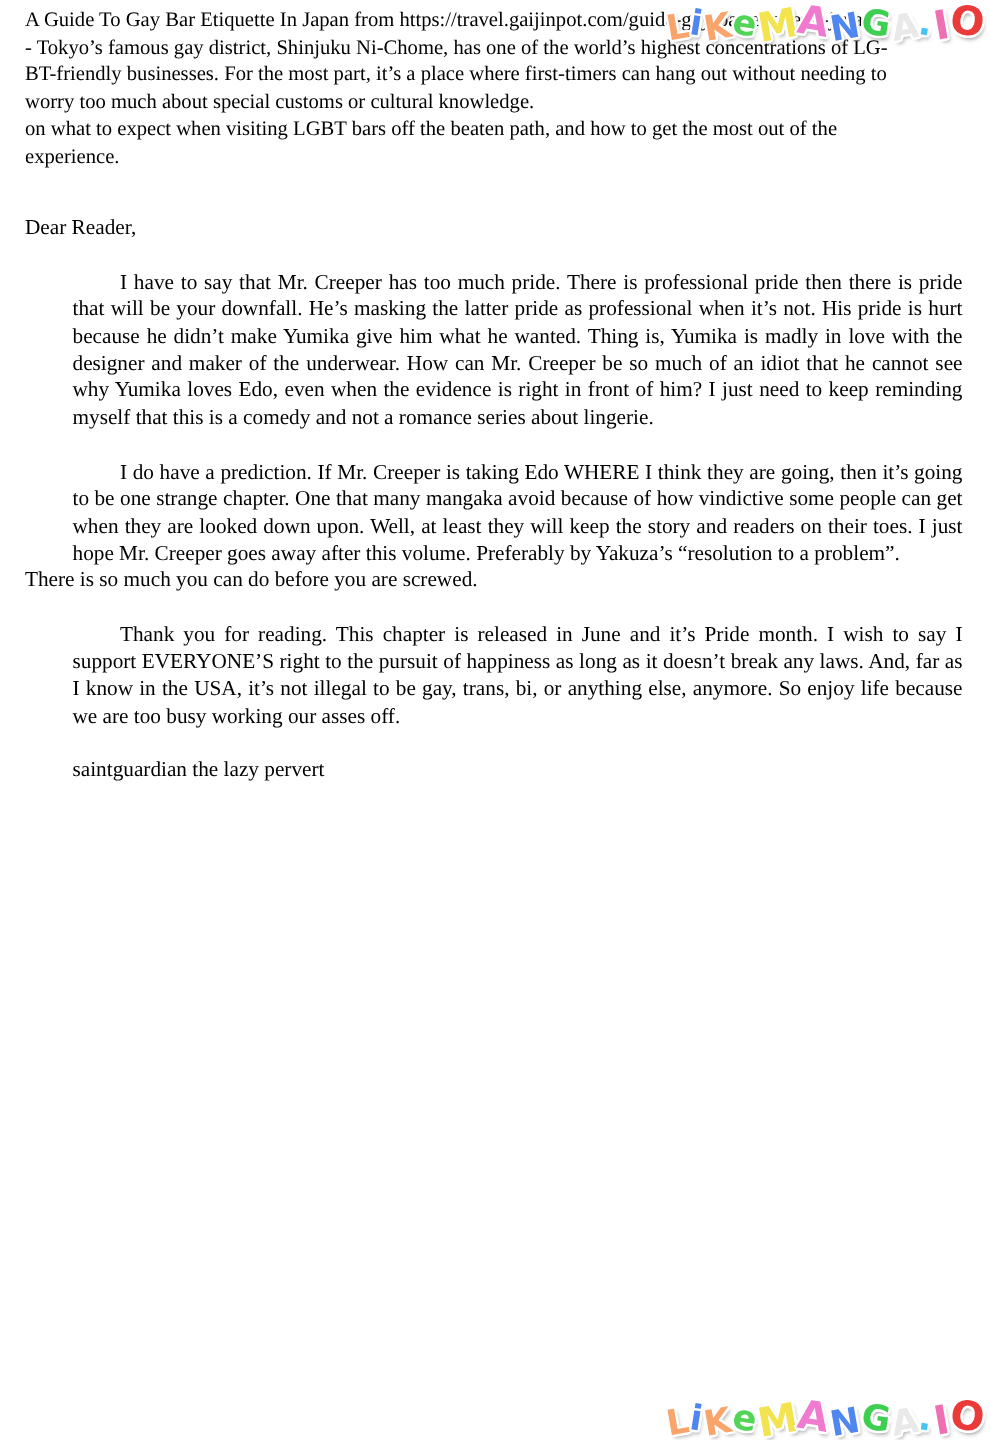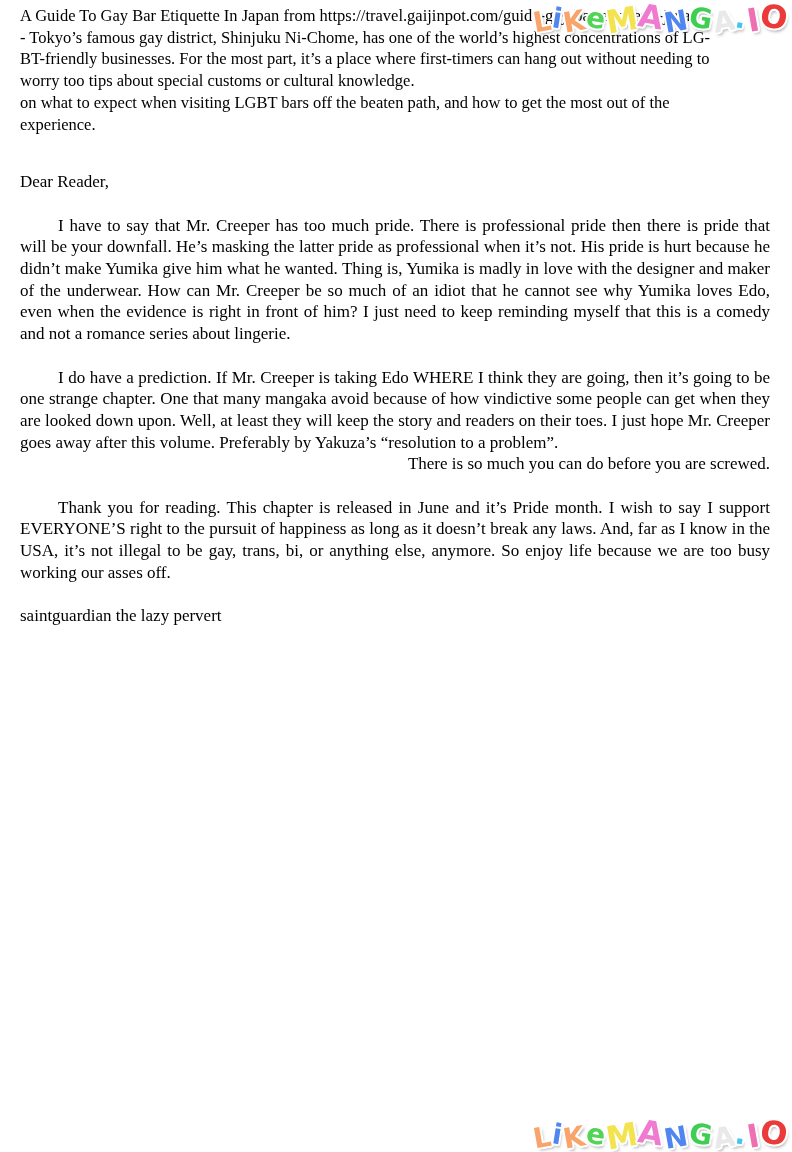--- a/index.html
+++ b/index.html
@@ -24,22 +24,22 @@
     text-align: left;
   }
   .intro-line { white-space: nowrap; }
   
   .letter {
     padding: 0 22px 0 20px;
     font-size: 17px;
     line-height: 21.7px;
   }
   .salutation { margin-top: 36px; }
-  p.para { margin: 0; text-align: right; }
-  p.gap, .gap { margin-top: 21.7px; }
+  p.para { margin: 0; }
+  p.gap, .gap { margin-top: 21.7px; margin-left: 38px; }
   p.indent { text-indent: 38px; }
   p.justify { text-align: justify; }
   
   .watermark {
     position: absolute;
     right: 4px;
     white-space: nowrap;
     font-family: "DejaVu Sans", sans-serif;
     font-weight: bold;
     font-size: 28px;
@@ -64,21 +64,21 @@
 <body>
 
 <div class="page">
 
   <div class="watermark watermark-top" id="wm-top"><span class="wm-letter" style="color: rgb(248, 164, 107);">L</span><span class="wm-letter" style="color: rgb(79, 134, 239);">i</span><span class="wm-letter" style="color: rgb(248, 164, 107);">K</span><span class="wm-letter" style="color: rgb(82, 212, 87);">e</span><span class="wm-letter" style="color: rgb(243, 227, 78);">M</span><span class="wm-letter" style="color: rgb(240, 122, 208);">A</span><span class="wm-letter" style="color: rgb(79, 134, 239);">N</span><span class="wm-letter" style="color: rgb(62, 207, 82);">G</span><span class="wm-letter" style="color: rgb(233, 233, 233);">A</span><span class="wm-letter" style="color: rgb(69, 196, 242);">.</span><span class="wm-letter" style="color: rgb(239, 111, 179);">I</span><span class="wm-letter" style="color: rgb(234, 58, 58);">O</span></div>
 
   <div class="intro" id="intro-block">
       <div class="intro-line">A Guide To Gay Bar Etiquette In Japan from https://travel.gaijinpot.com/guide-gay-bar-etiquette-japan</div>
       <div class="intro-line">- Tokyo’s famous gay district, Shinjuku Ni-Chome, has one of the world’s highest concentrations of LG-</div>
       <div class="intro-line">BT-friendly businesses. For the most part, it’s a place where first-timers can hang out without needing to</div>
-      <div class="intro-line">worry too tips about special customs or cultural knowledge.</div>
+      <div class="intro-line">worry too much about special customs or cultural knowledge.</div>
       <div class="intro-line">on what to expect when visiting LGBT bars off the beaten path, and how to get the most out of the</div>
       <div class="intro-line">experience.</div>
     </div>
 
   <div class="letter">
     <div class="salutation">Dear Reader,</div>
 
     <div id="paragraphs">
         <p class="para indent justify gap">I have to say that Mr. Creeper has too much pride.  There is professional pride then there is pride that will be your downfall.  He’s masking the latter pride as professional when it’s not.  His pride is hurt because he didn’t make Yumika give him what he wanted.  Thing is, Yumika is madly in love with the designer and maker of the underwear.  How can Mr. Creeper be so much of an idiot that he cannot see why Yumika loves Edo, even when the evidence is right in front of him? I just need to keep reminding myself that this is a comedy and not a romance series about lingerie.</p>
         <p class="para indent justify gap">I do have a prediction.  If Mr. Creeper is taking Edo WHERE I think they are going, then it’s going to be one strange chapter.  One that many mangaka avoid because of how vindictive some people can get when they are looked down upon.  Well, at least they will keep the story and readers on their toes.  I just hope Mr. Creeper goes away after this volume.  Preferably by Yakuza’s “resolution to a problem”.</p>

